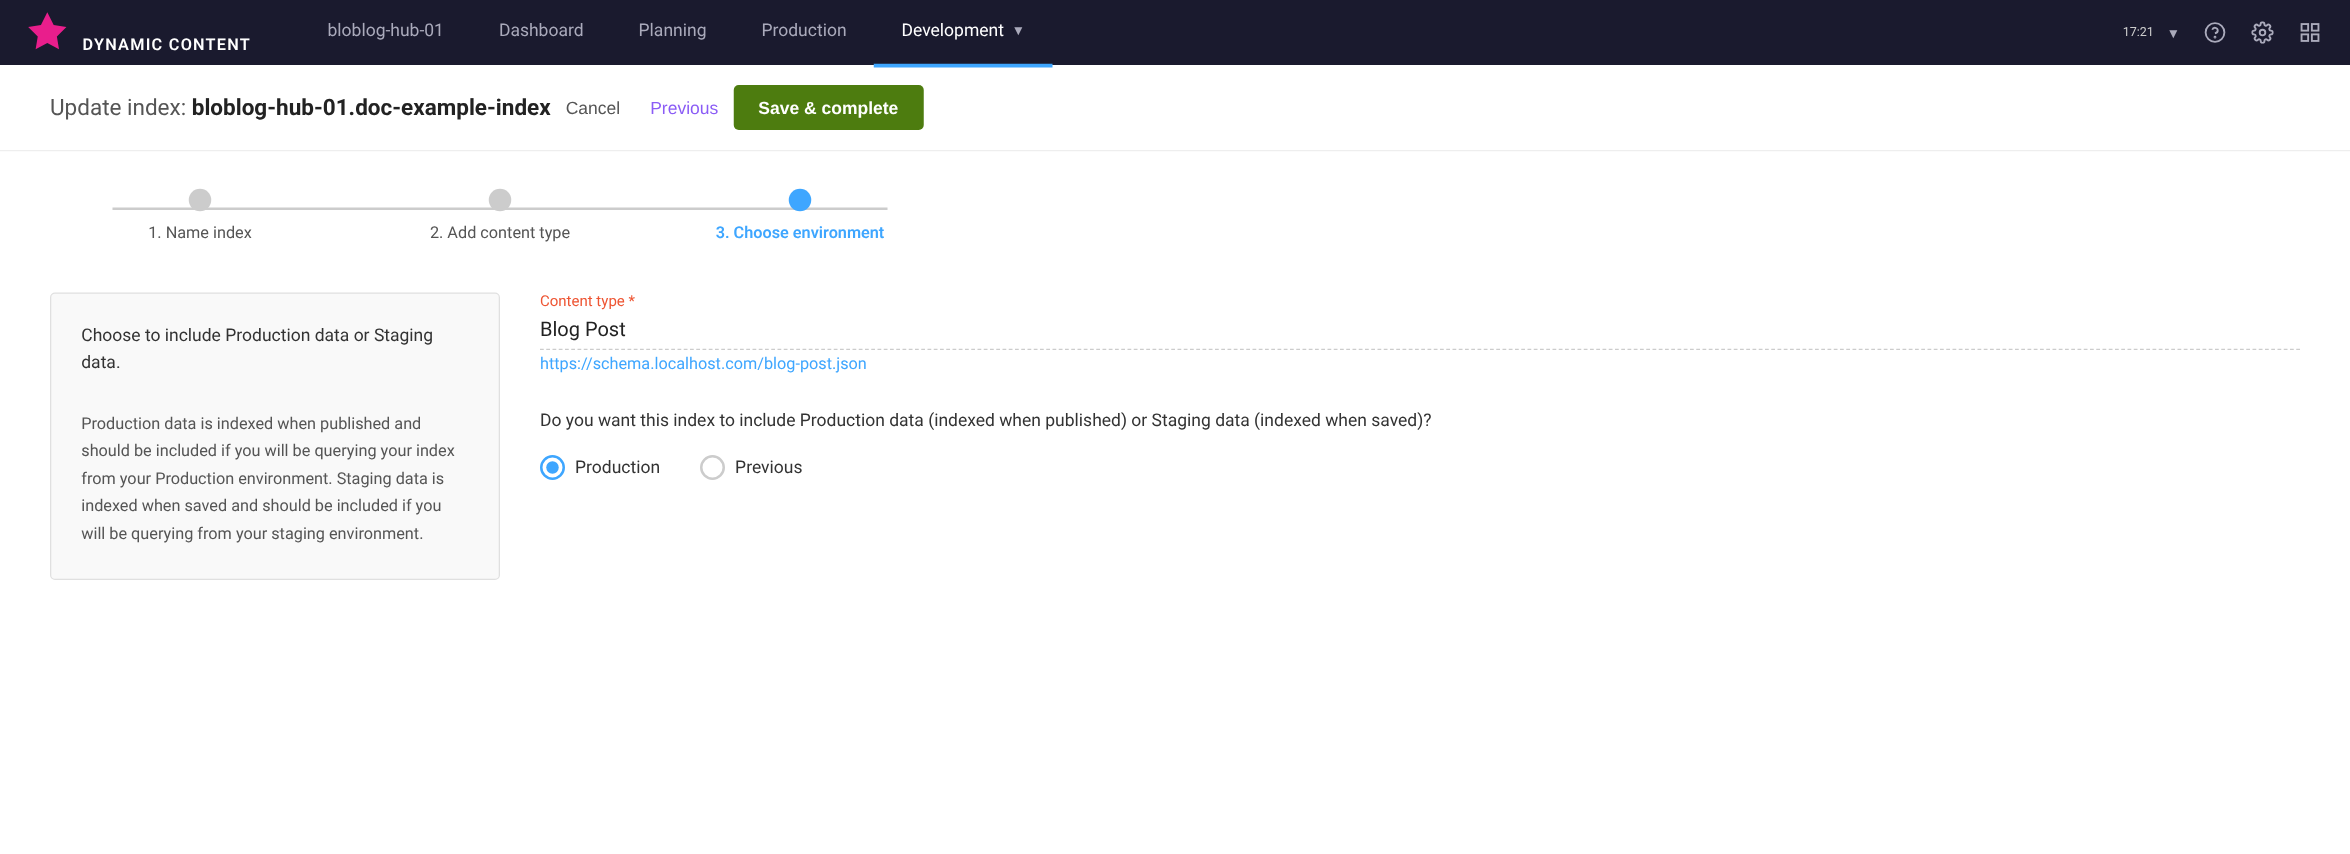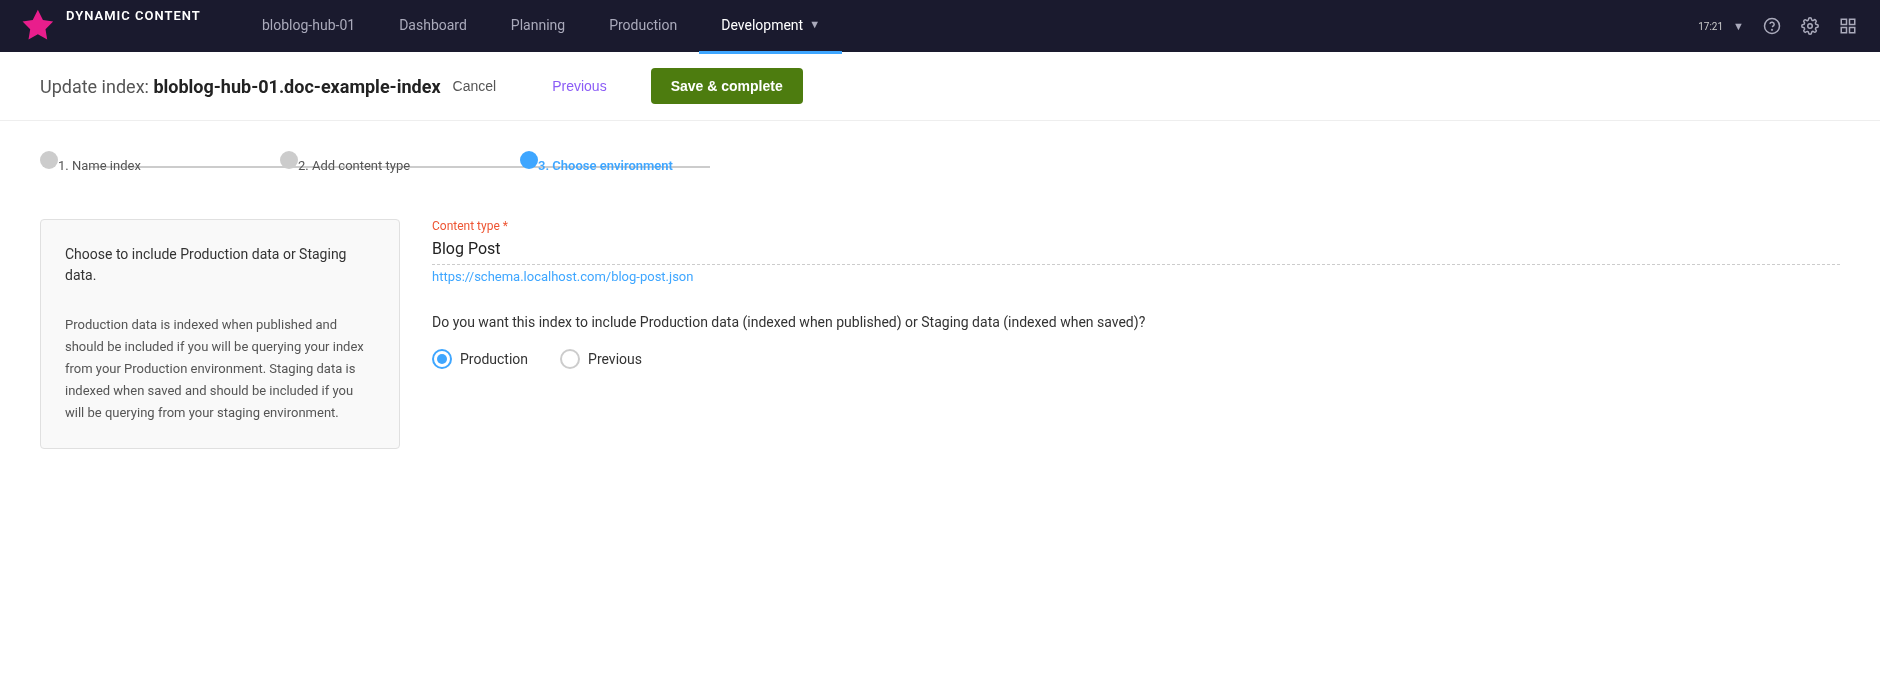--- a/index.html
+++ b/index.html
@@ -1,18 +1,18 @@
 <!DOCTYPE html>
 <html><head>
   <meta charset="utf-8">
   <style>
     * { box-sizing: border-box; margin: 0; padding: 0; }
     body { font-family: -apple-system, BlinkMacSystemFont, 'Segoe UI', Roboto, sans-serif; background: #fff; color: #333; font-size: 14px; }
     .logo-area {
-      display: flex; align-items: flex-start; gap: 10px;
+      display: flex; align-items: flex-end; gap: 10px;
       padding: 0 20px; min-width: 240px;
     }
     .logo-text {
       font-size: 13px; font-weight: 600; letter-spacing: 1px; text-transform: uppercase; color: #fff;
     }
     .nav-item {
       padding: 0 22px; height: 56px; display: flex; align-items: center;
       color: #aab; font-size: 14px; cursor: pointer; border-bottom: 3px solid transparent;
     }
     .nav-item.active { color: #fff; border-bottom: 3px solid #3ea6ff; }
@@ -25,40 +25,40 @@
       color: #aab; cursor: pointer; border-radius: 4px;
     }
 
     
     .page-header {
       display: flex; align-items: center; 
       padding: 16px 40px; border-bottom: 1px solid #eee;
     }
     .page-title { font-size: 18px; font-weight: 400; color: #555; }
     .page-title strong { font-weight: 700; color: #222; }
-    .header-actions { display: flex; align-items: center; gap: 32px; }
+    .header-actions { display: flex; align-items: center; gap: 0; }
     .btn-cancel { background: none; border: none; color: #555; font-size: 14px; cursor: pointer; padding: 8px 12px; }
     .btn-prev { background: none; border: none; color: #8b5cf6; font-size: 14px; cursor: pointer; padding: 8px 12px; }
     .btn-save {
       background: #4d7c0f; color: #fff; border: none; border-radius: 4px;
       padding: 10px 20px; font-size: 14px; font-weight: 600; cursor: pointer;
     }
 
     
     .stepper-wrapper {
       padding: 30px 40px 20px;
     }
     .stepper {
       display: flex; align-items: flex-start; position: relative; max-width: 720px;
     }
     .stepper-line {
       position: absolute; top: 15px; left: 50px; right: 50px; height: 2px; background: #ccc; z-index: 0;
     }
     .step-item {
-      display: flex; flex-direction: row; align-items: center; flex: 1; position: relative; z-index: 1;
+      display: flex; flex-direction: column; align-items: center; flex: 1; position: relative; z-index: 1;
     }
     .step-dot {
       width: 18px; height: 18px; border-radius: 50%; background: #ccc; margin-bottom: 10px;
     }
     .step-dot.active { background: #3ea6ff; }
     .step-label { font-size: 13px; color: #555; text-align: center; }
     .step-label.active { color: #3ea6ff; font-weight: 600; }
 
     
     .main-content {

